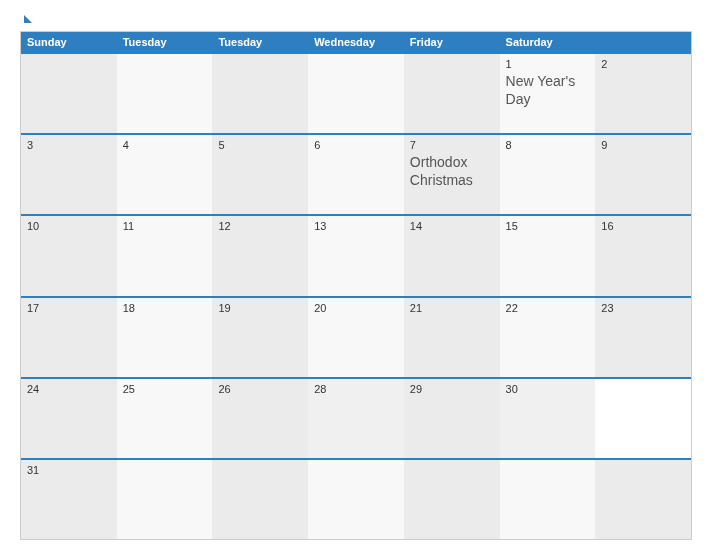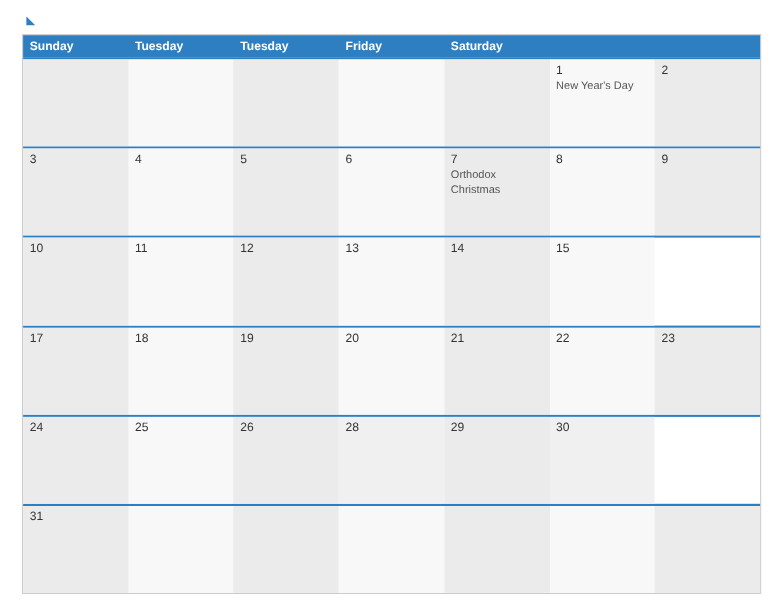--- a/index.html
+++ b/index.html
@@ -109,21 +109,21 @@
     .cal-cell:nth-child(odd) {
       background: #ebebeb;
     }
     .day-num {
       font-size: 11px;
       color: #333;
       display: block;
       margin-bottom: 2px;
     }
     .event-text {
-      font-size: 10px;
+      font-size: 14px;
       color: #555;
       line-height: 1.3;
     }
     
     .col-0 { background: #f0f0f0; }
     .col-1 { background: #f8f8f8; }
     .col-2 { background: #f0f0f0; }
     .col-3 { background: #f8f8f8; }
     .col-4 { background: #f0f0f0; }
     .col-5 { background: #f8f8f8; }
@@ -144,20 +144,21 @@
     <div class="title"></div>
     <div class="country"></div>
   </div>
 
   <div class="calendar">
     <div class="cal-header-row">
 
     <div class="cal-header-cell">Sunday</div>
         <div class="cal-header-cell">Tuesday</div>
         <div class="cal-header-cell">Tuesday</div>
+        <div class="cal-header-cell">Wednesday</div>
         <div class="cal-header-cell">Friday</div>
         <div class="cal-header-cell">Saturday</div>
       </div>
     <div class="cal-body">
 
     <div class="cal-week">
           <div class="cal-cell col-0"></div>
           <div class="cal-cell col-1"></div>
           <div class="cal-cell col-2"></div>
           <div class="cal-cell col-3"></div>
@@ -200,20 +201,23 @@
           </div>
           <div class="cal-cell col-3">
             <span class="day-num">13</span>
           </div>
           <div class="cal-cell col-4">
             <span class="day-num">14</span>
           </div>
           <div class="cal-cell col-5">
             <span class="day-num">15</span>
           </div>
+          <div class="cal-cell col-6">
+            <span class="day-num">16</span>
+          </div>
         </div>
         <div class="cal-week">
           <div class="cal-cell col-0">
             <span class="day-num">17</span>
           </div>
           <div class="cal-cell col-1">
             <span class="day-num">18</span>
           </div>
           <div class="cal-cell col-2">
             <span class="day-num">19</span>

